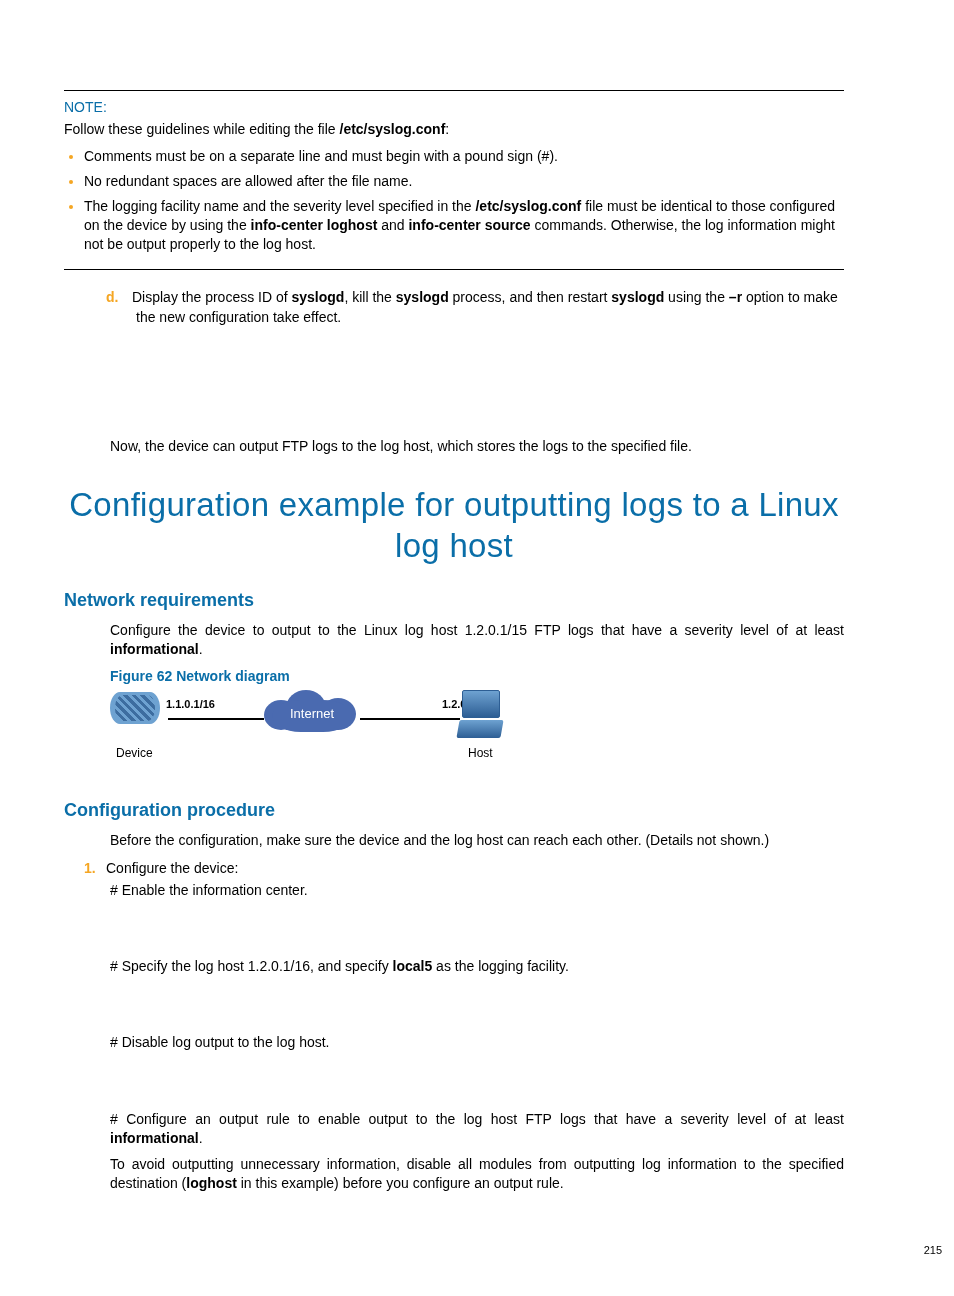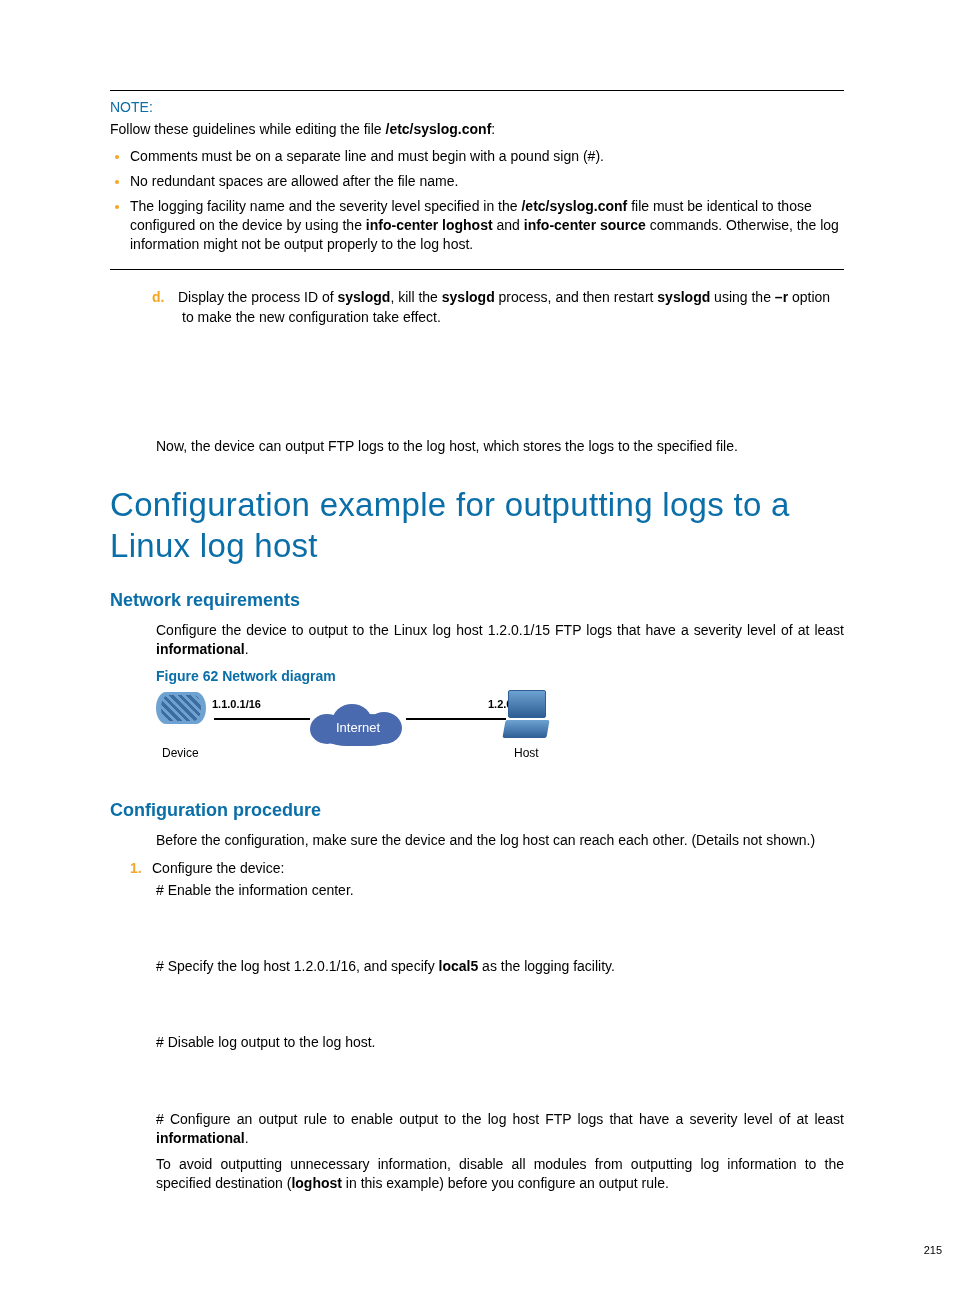--- a/index.html
+++ b/index.html
@@ -8,21 +8,21 @@
     font-size: 14px;
     color: #000;
     margin: 0;
     padding: 0;
     background: #fff;
   }
   .page {
     width: 954px;
     height: 1296px;
     position: relative;
-    padding: 90px 110px 60px 110px;
+    padding: 90px 110px 60px 64px;
     box-sizing: border-box;
   }
   .note-box {
     border-top: 1px solid #000;
     border-bottom: 1px solid #000;
     padding: 8px 0 10px 0;
     margin: 0 0 14px 0;
   }
   .note-label {
     color: #0a6ea8;
@@ -63,20 +63,21 @@
     padding-left: 0;
   }
   h1.section-title {
     font-family: "Segoe UI Light", "Arial Narrow", Arial, sans-serif;
     font-weight: 300;
     color: #0a6ea8;
     font-size: 33px;
     letter-spacing: 0.3px;
     margin: 0 0 24px 0;
     line-height: 1.25;
+    text-align: center;
   }
   h2.sub-heading {
     color: #0a6ea8;
     font-weight: bold;
     font-size: 18px;
     margin: 0 0 10px 0;
   }
   .body-para {
     margin: 0 0 8px 0;
     line-height: 1.38;
@@ -129,21 +130,21 @@
     font-weight: bold;
   }
   .line-left {
     position: absolute;
     left: 58px; top: 28px;
     width: 96px; height: 2px;
     background:#000;
   }
   .cloud {
     position: absolute;
-    left: 154px; top: 14px;
+    left: 154px; top: 0;
     width: 96px; height: 48px;
   }
   .cloud-body {
     position:absolute;
     left:8px; right:8px; top:10px; bottom:6px;
     background:#4a6ab0;
     border-radius:50% / 70%;
   }
   .cloud-bump1 { position:absolute; width:34px; height:30px; background:#4a6ab0; border-radius:50%; left:0; top:10px; }
   .cloud-bump2 { position:absolute; width:40px; height:36px; background:#4a6ab0; border-radius:50%; left:22px; top:0; }

